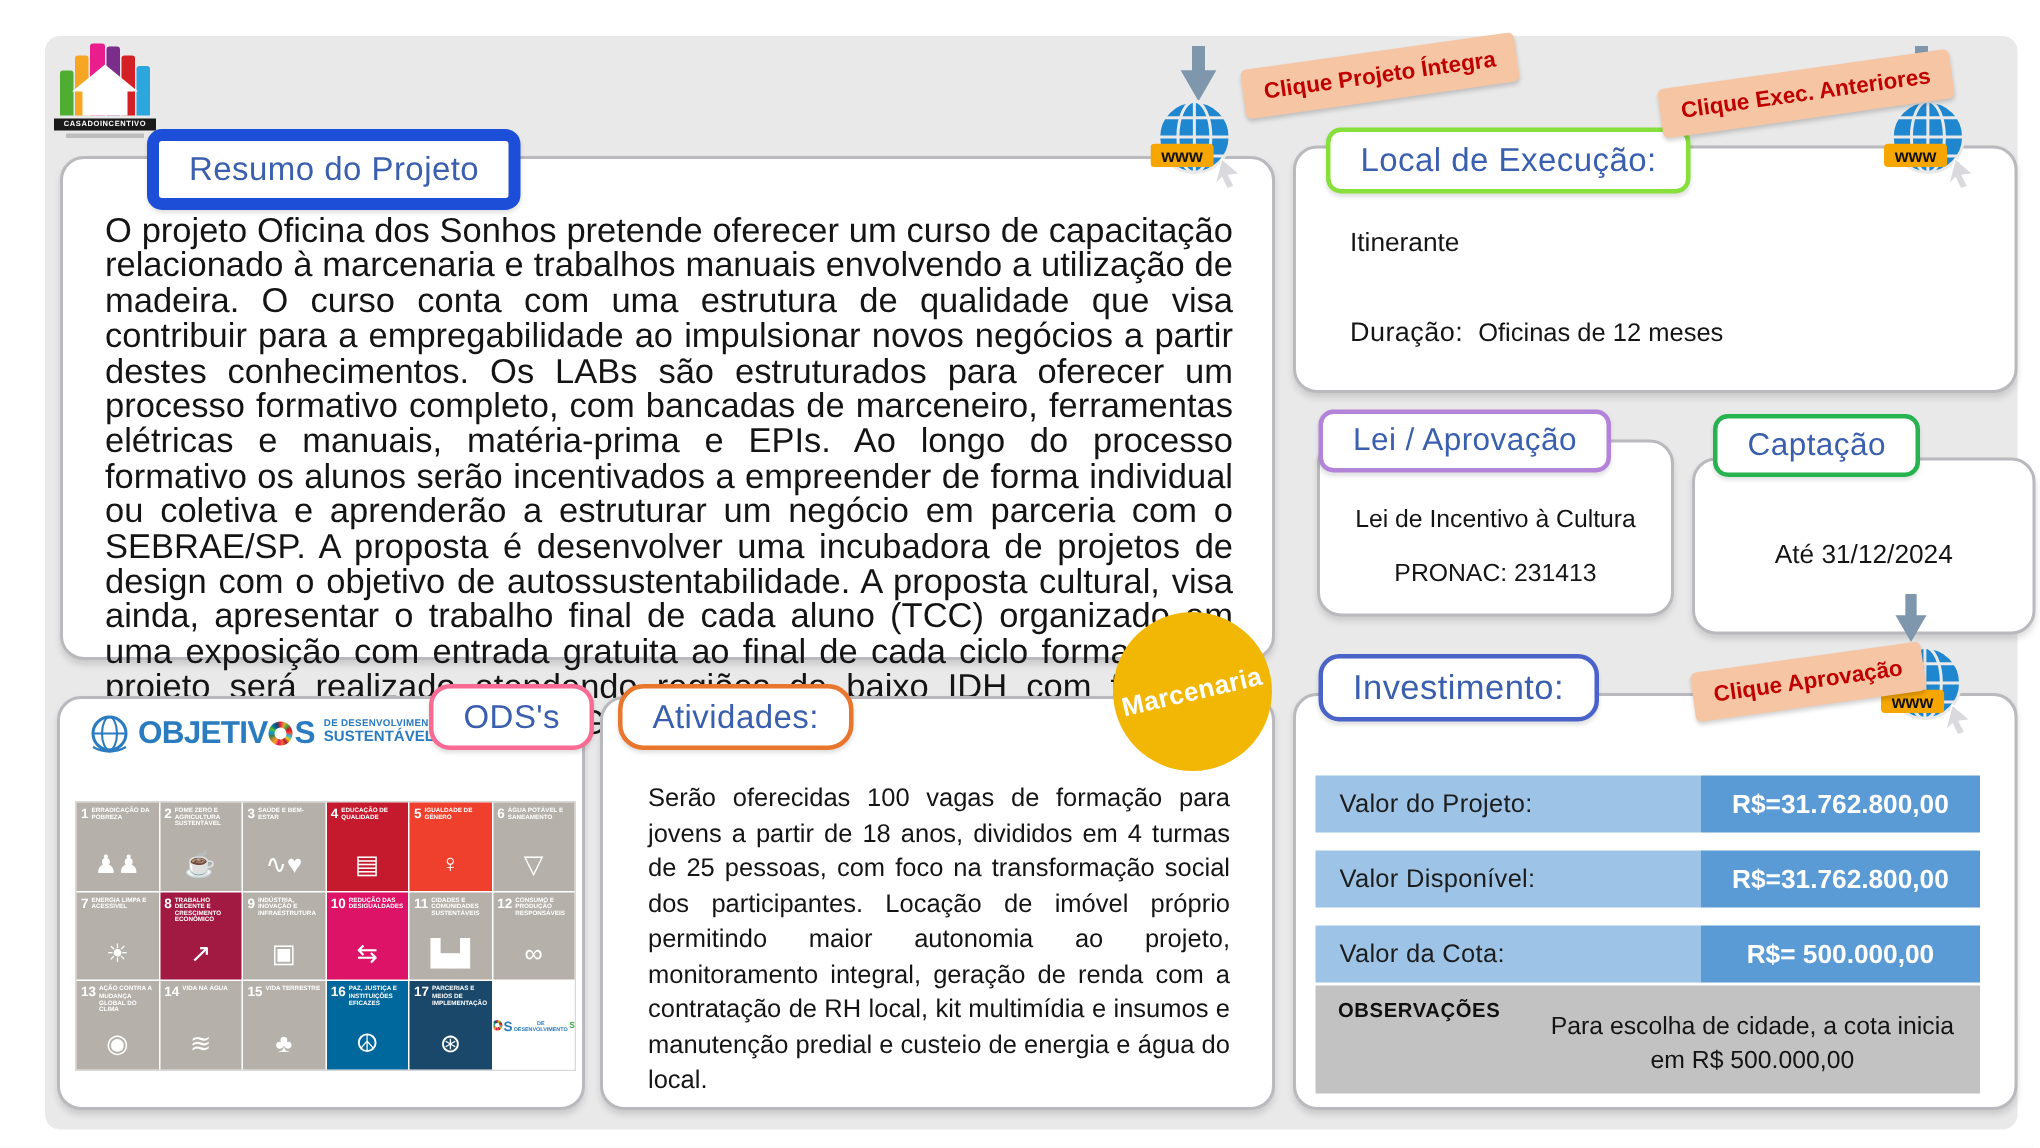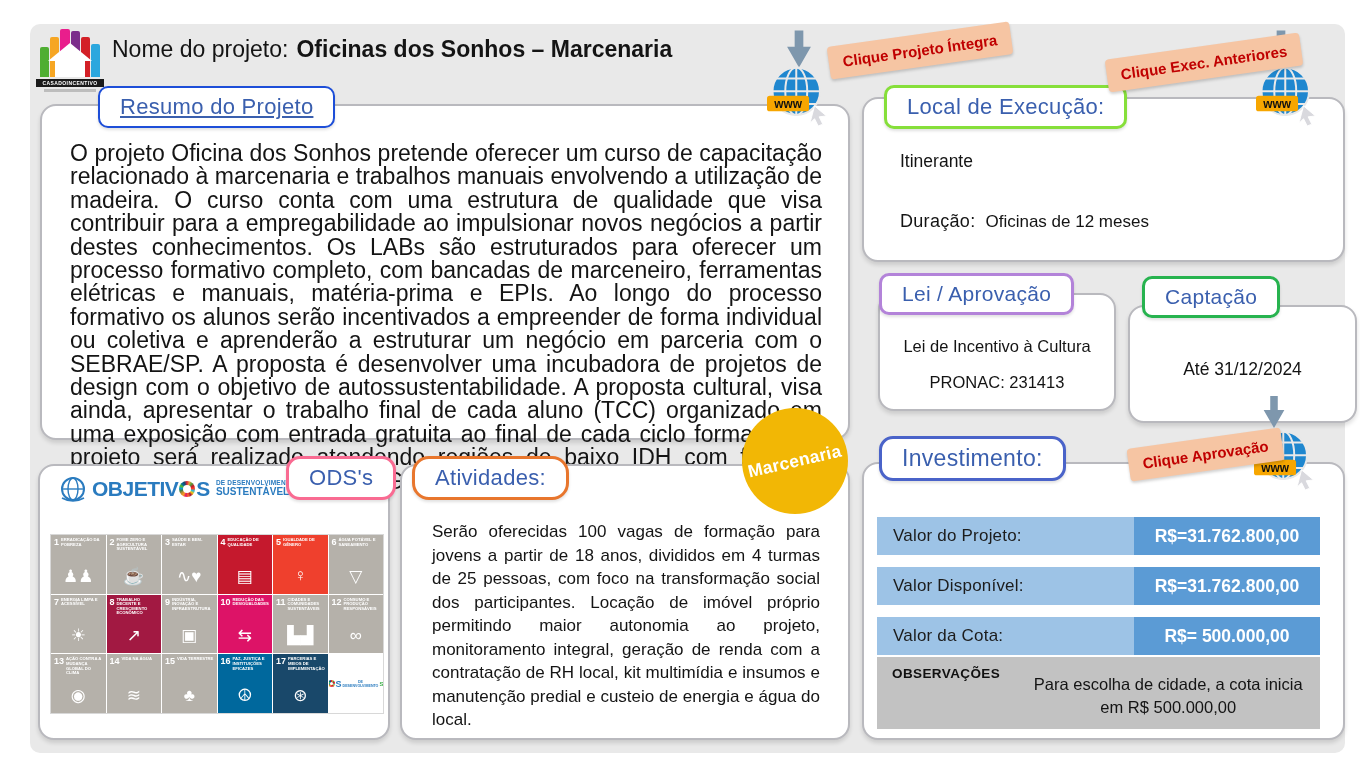--- a/index.html
+++ b/index.html
@@ -5,21 +5,21 @@
   * { margin:0; padding:0; box-sizing:border-box; }
   html,body { width:1360px; height:765px; background:#ffffff; font-family:"Liberation Sans", sans-serif; overflow:hidden; }
   #stage { position:relative; width:1360px; height:765px; background:#ffffff; }
   #slide { position:absolute; left:30px; top:24px; width:1315px; height:729px; background:#e9e9e9; border-radius:10px; }
 
   
   .card { position:absolute; background:#ffffff; border:2.5px solid #b9b9be; border-radius:16px; box-shadow:0 3px 4px rgba(0,0,0,.13); }
 
   
   .chip { position:absolute; background:#ffffff; border-radius:10px; padding:6px 20px; color:#3a5fae; font-size:22px; letter-spacing:.3px; white-space:nowrap; z-index:4; box-shadow:0 2px 3px rgba(0,0,0,.12); }
-  .chip.gold   { border:2px solid #1d4ed8;text-decoration:underline; }
+  .chip.gold   { border:8px solid #1d4ed8; }
   .chip.green  { border:3px solid #86df3a; }
   .chip.purple { border:3px solid #b383d9; }
   .chip.dgreen { border:3px solid #27b34f; }
   .chip.indigo { border:3px solid #4a63c9; font-size:23px; border-radius:14px; }
   .chip.orange { border:3px solid #e8762d; }
   .chip.pink   { border:3px solid #f96b92; border-radius:14px; }
 
   
   #logo { position:absolute; left:36px; top:27px; width:68px; height:66px; }
   #logo .bars { position:absolute; left:4px; bottom:16px; width:60px; height:48px; display:flex; align-items:flex-end; gap:1px; }
@@ -112,23 +112,20 @@
         <i style="height:33px;background:#2ba7de"></i>
     </div>
     <div class="house">
       <div class="roof"></div>
         <div class="base"></div>
     </div>
     <div class="caption">CASADOINCENTIVO</div>
     <div class="tagline"></div>
   </div>
 
-  <div id="page-title">
-    <span>Nome do projeto:</span><span class="name">Oficinas dos Sonhos – Marcenaria</span>
-  </div>
 
   <svg class="darrow" style="left:786px;top:30px;" viewBox="0 0 24 34">
       <path d="M8 0 h8 v15 h7 L12 34 1 15 h7z" fill="#7e97ad"></path>
     </svg>
   <svg class="globe" style="left:767px;top:62px;" viewBox="0 0 70 70">
     <circle cx="32" cy="32" r="26" fill="#1f87cf"></circle>
     <g stroke="#e9e9e9" stroke-width="2.2" fill="none">
       <circle cx="32" cy="32" r="26"></circle>
         <ellipse cx="32" cy="32" rx="12" ry="26"></ellipse>
       <line x1="6" y1="32" x2="58" y2="32"></line>

